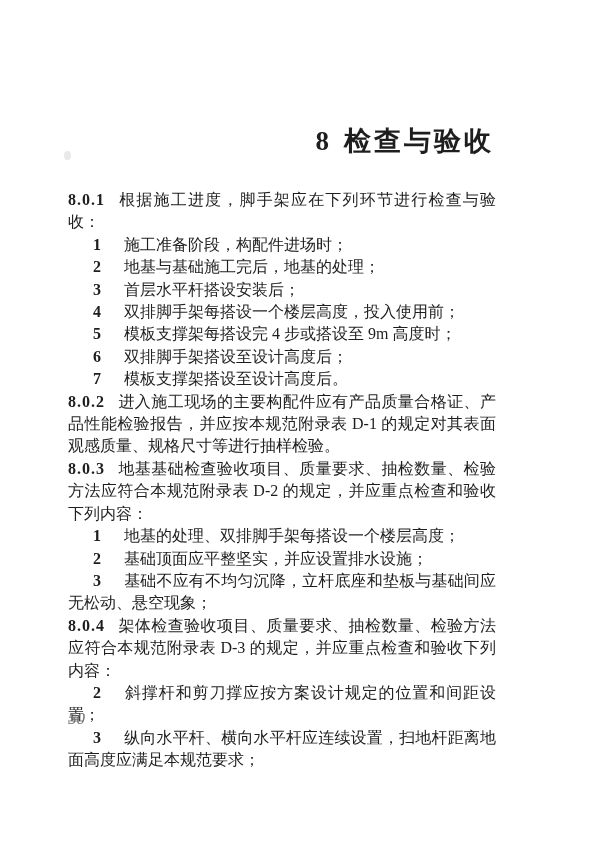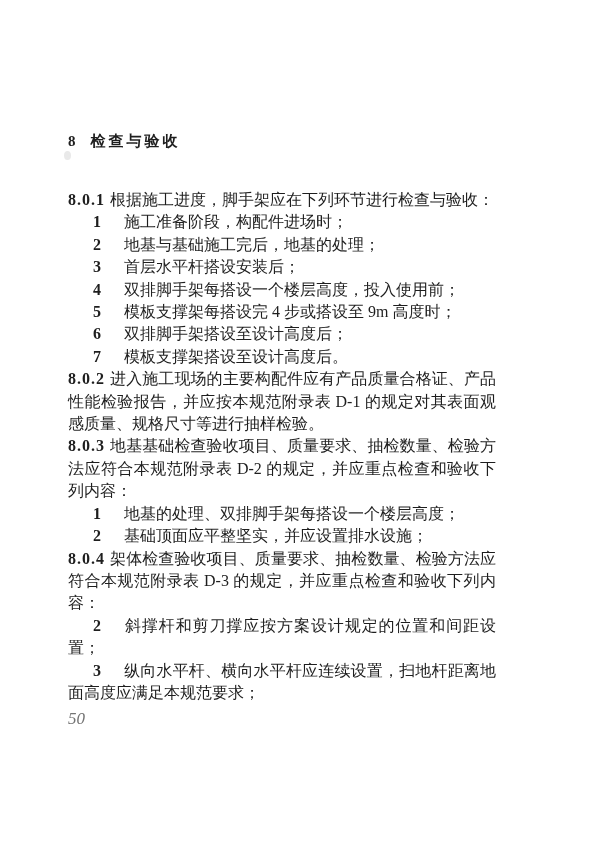--- a/index.html
+++ b/index.html
@@ -11,42 +11,42 @@
     overflow: hidden;
     font-family: "Liberation Serif", "DejaVu Serif", serif;
     color: #1e1e1e;
   }
   .chapter-title {
     position: absolute;
     top: 128px;
     left: 68px;
     width: 426px;
     margin: 0;
-    text-align: left;
-    font-size: 15px;
+    text-align: right;
+    font-size: 27px;
     line-height: 26px;
     font-weight: 700;
     white-space: nowrap;
   }
   .chapter-title .ch-num { margin-right: 15px; letter-spacing: 0; }
   .chapter-title .ch-text { letter-spacing: 3px; }
   .body-text {
     position: absolute;
     top: 189px;
     left: 68px;
     width: 428px;
     font-size: 16px;
     line-height: 22.4px;
     text-align: justify;
     text-justify: inter-ideograph;
   }
   .body-text p { margin: 0; padding: 0; }
   p.item { text-indent: 25px; }
   .num { font-weight: 700; font-style: normal; }
-  p.clause .num { margin-right: 5px; letter-spacing: 1px; }
+  p.clause .num { margin-right: 13px; letter-spacing: 1px; }
   p.item .num { margin-right: 23px; }
   .page-number {
     position: absolute;
     top: 709px;
     left: 68px;
     font-size: 17px;
     font-style: italic;
     color: #737373;
   }
   .scan-speck {
@@ -89,20 +89,21 @@
     <p class="item"><b class="num">7</b><span>模板支撑架搭设至设计高度后。</span></p>
 
     <p class="clause"><b class="num">8.0.2</b><span>进入施工现场的主要构配件应有产品质量合格证、产品性能检验报告，并应按本规范附录表 D-1 的规定对其表面观感质量、规格尺寸等进行抽样检验。</span></p>
 
     <p class="clause"><b class="num">8.0.3</b><span>地基基础检查验收项目、质量要求、抽检数量、检验方法应符合本规范附录表 D-2 的规定，并应重点检查和验收下列内容：</span></p>
 
     <p class="item"><b class="num">1</b><span>地基的处理、双排脚手架每搭设一个楼层高度；</span></p>
 
     <p class="item"><b class="num">2</b><span>基础顶面应平整坚实，并应设置排水设施；</span></p>
 
+    <p class="item"><b class="num">3</b><span>基础不应有不均匀沉降，立杆底座和垫板与基础间应无松动、悬空现象；</span></p>
 
 
     <p class="clause"><b class="num">8.0.4</b><span>架体检查验收项目、质量要求、抽检数量、检验方法应符合本规范附录表 D-3 的规定，并应重点检查和验收下列内容：</span></p>
 
 
     <p class="item"><b class="num">2</b><span>斜撑杆和剪刀撑应按方案设计规定的位置和间距设置；</span></p>
 
     <p class="item"><b class="num">3</b><span>纵向水平杆、横向水平杆应连续设置，扫地杆距离地面高度应满足本规范要求；</span></p>
 
   </div>

